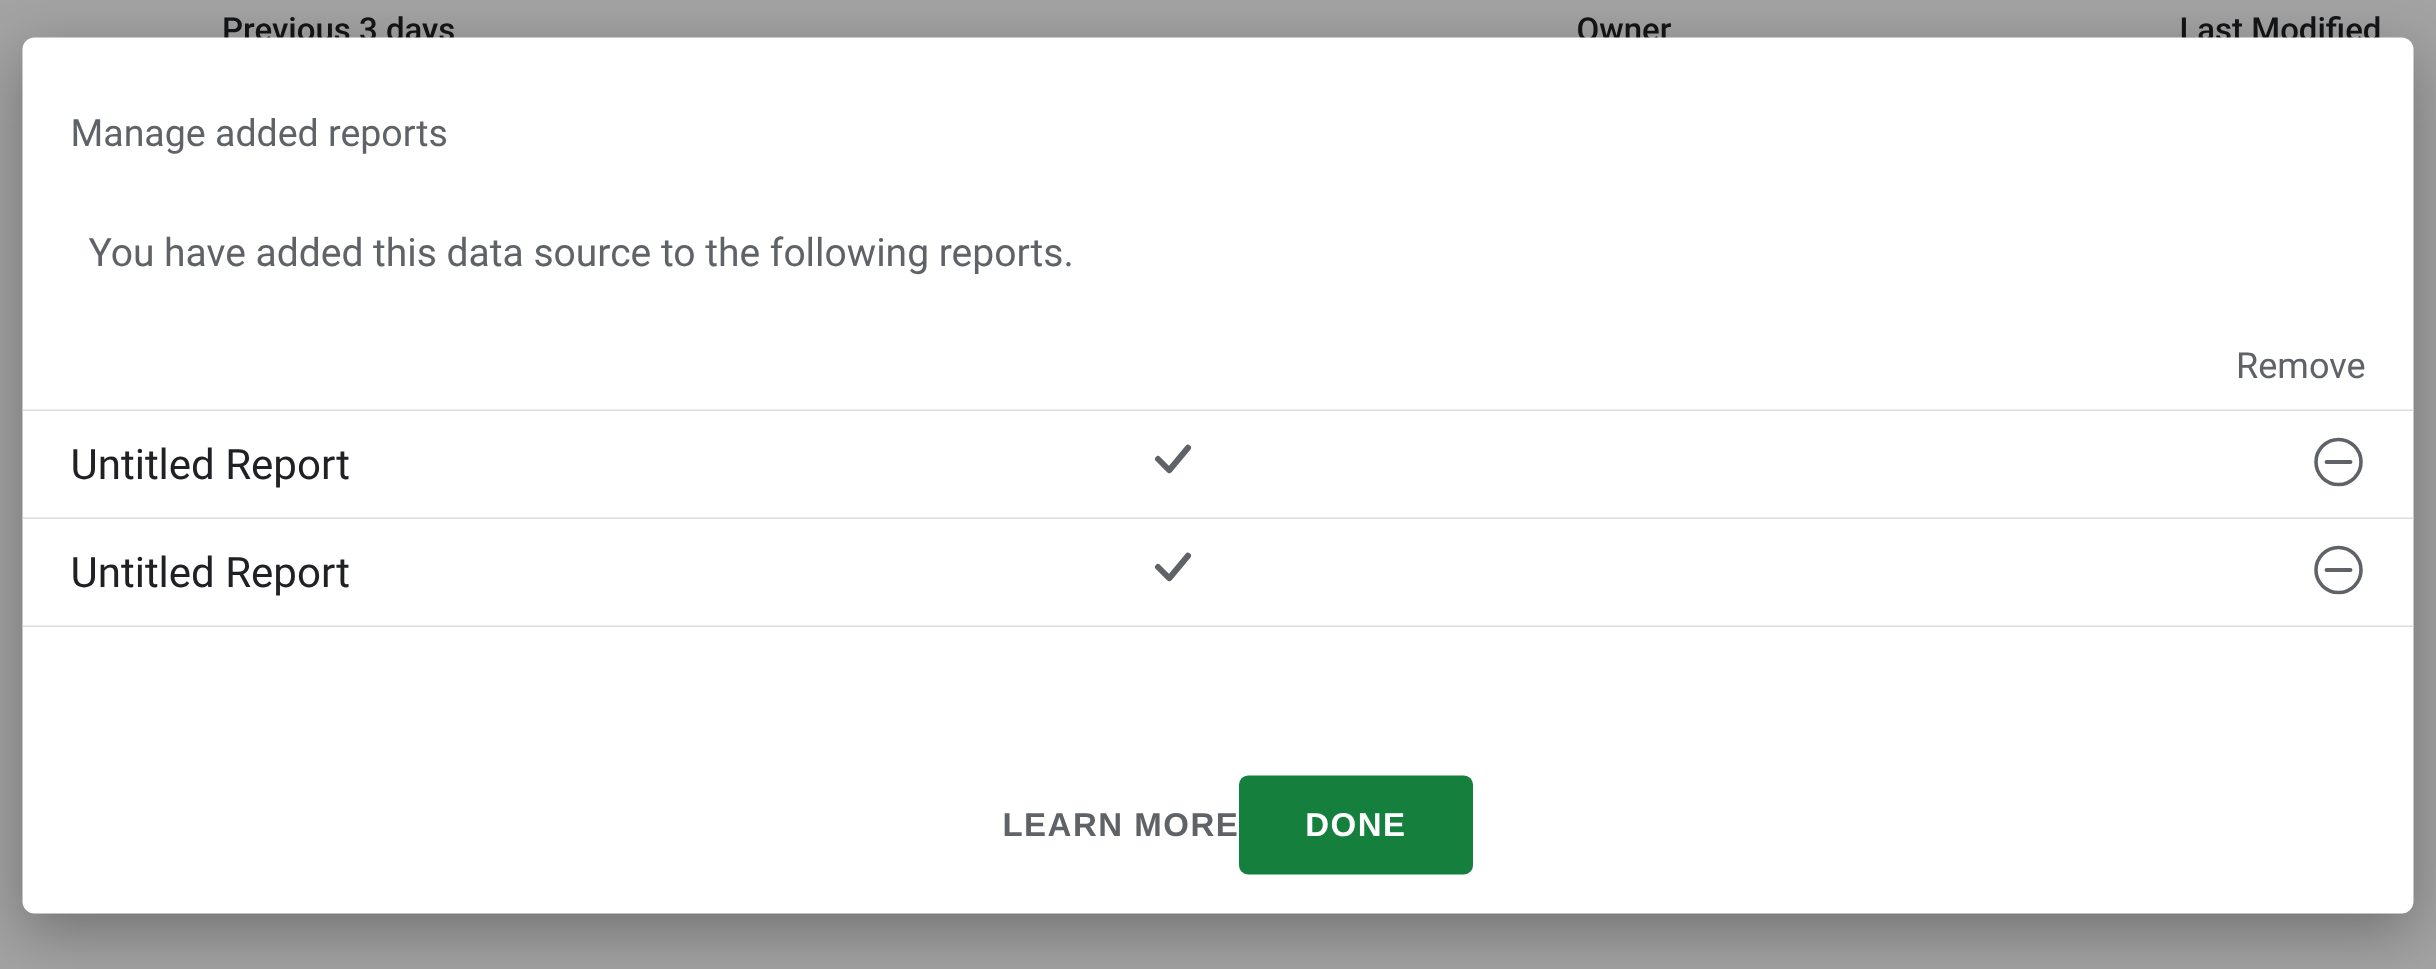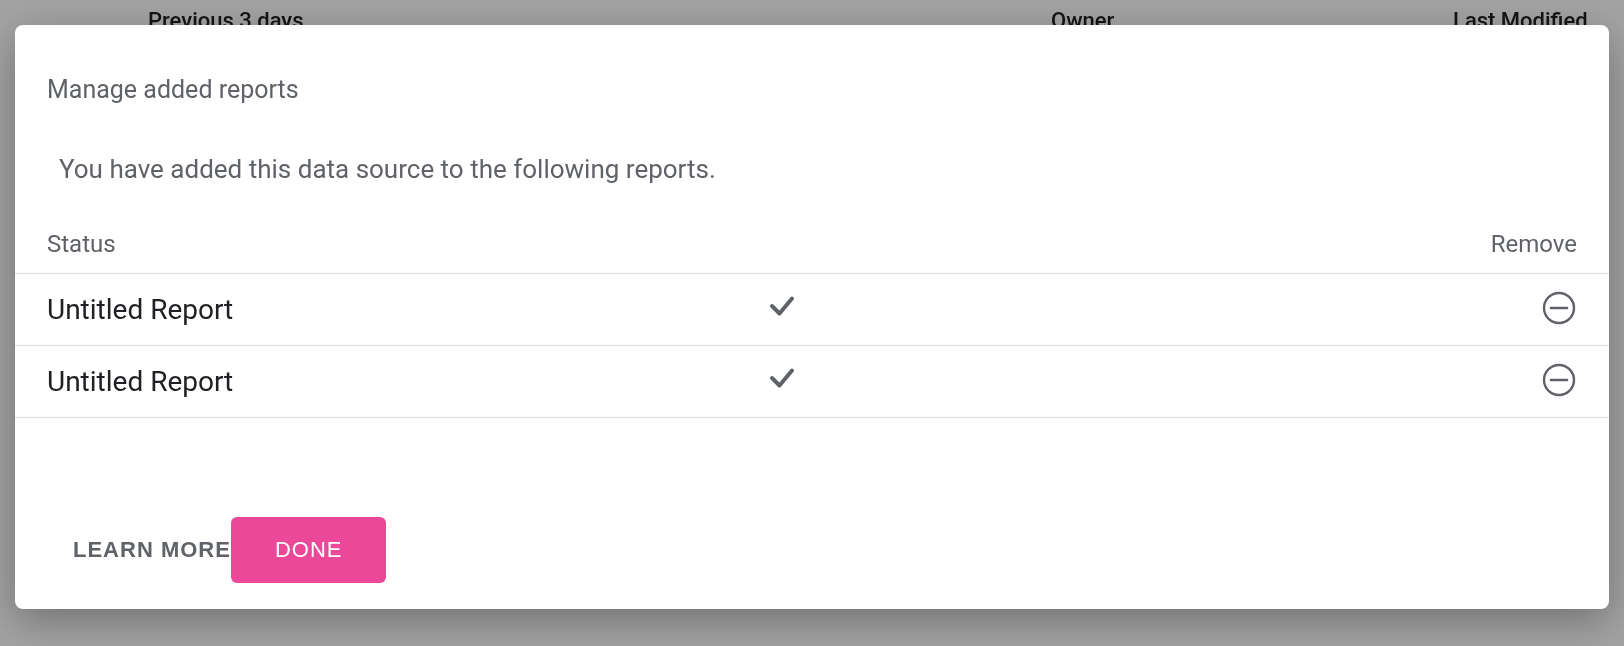--- a/index.html
+++ b/index.html
@@ -106,41 +106,41 @@
       border: none; background: transparent; cursor: pointer;
       display: flex; align-items: center; justify-content: center;
       border-radius: 50%;
     }
     .remove-btn svg { width: 36px; height: 36px; }
     .remove-btn circle { fill: none; stroke: #5f6368; stroke-width: 2.4; }
     .remove-btn line   { stroke: #5f6368; stroke-width: 2.6; stroke-linecap: round; }
 
     .actions {
       display: flex;
-      justify-content: flex-start;
+      justify-content: center;
       align-items: center;
       padding: 0 32px 26px 58px;
     }
 
     .learn-more {
       background: transparent;
       border: none;
       font-size: 22px;
       font-weight: 700;
       letter-spacing: 1px;
       color: #5f6368;
       cursor: pointer;
     }
 
     .done-btn {
-      background: #ec4899;
+      background: #15803d;
       color: #fff;
       border: none;
       font-size: 22px;
-      font-weight: 400;
+      font-weight: 700;
       letter-spacing: 1px;
       padding: 20px 44px;
       border-radius: 6px;
       cursor: pointer;
     }
   </style>
 </head>
 <body>
 
 <div class="backdrop">
@@ -150,21 +150,20 @@
 </div>
 <div class="scrim"></div>
 
 <div class="dialog">
 
   <h1 class="dialog-title">Manage added reports</h1>
   <p class="dialog-subtitle">You have added this data source to the following reports.</p>
 
   <div class="table">
     <div class="thead">
-      <div class="col-status">Status</div>
       <div class="col-remove">Remove</div>
     </div>
 
     <div class="trow">
       <div class="col-report">Untitled Report</div>
       <div class="col-status">
         <span>
           <svg class="check-icon" viewBox="0 0 24 24">
               <path d="M4 12 L10 18 L20 6"></path>
             </svg>

